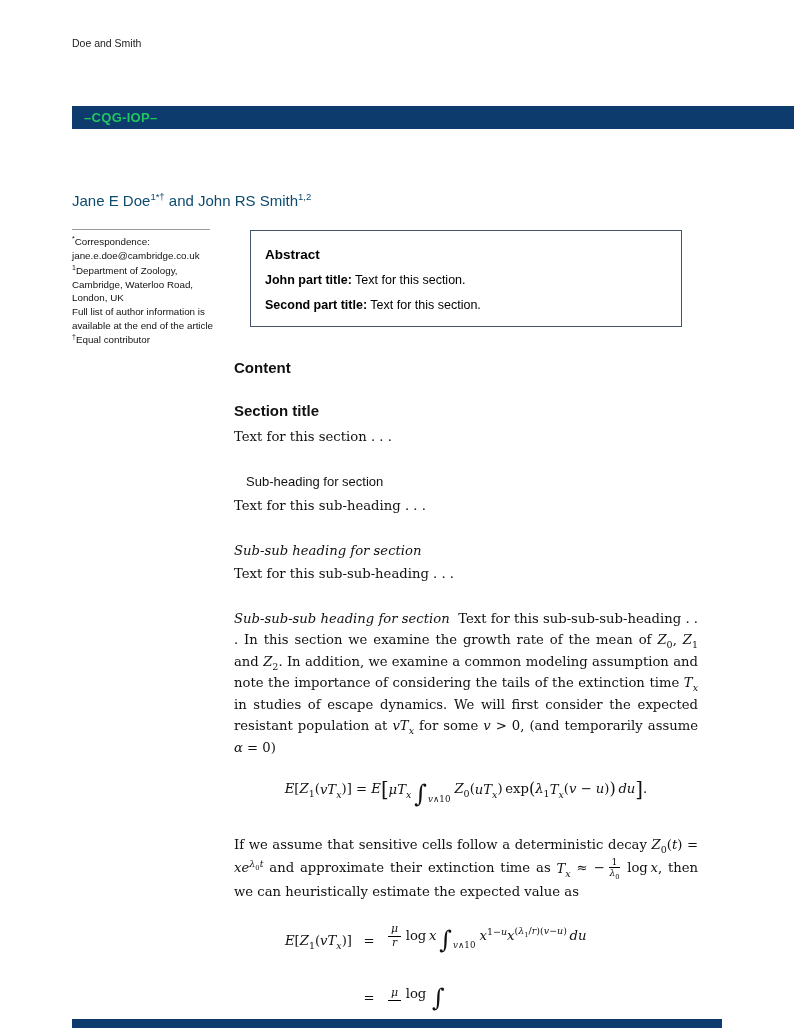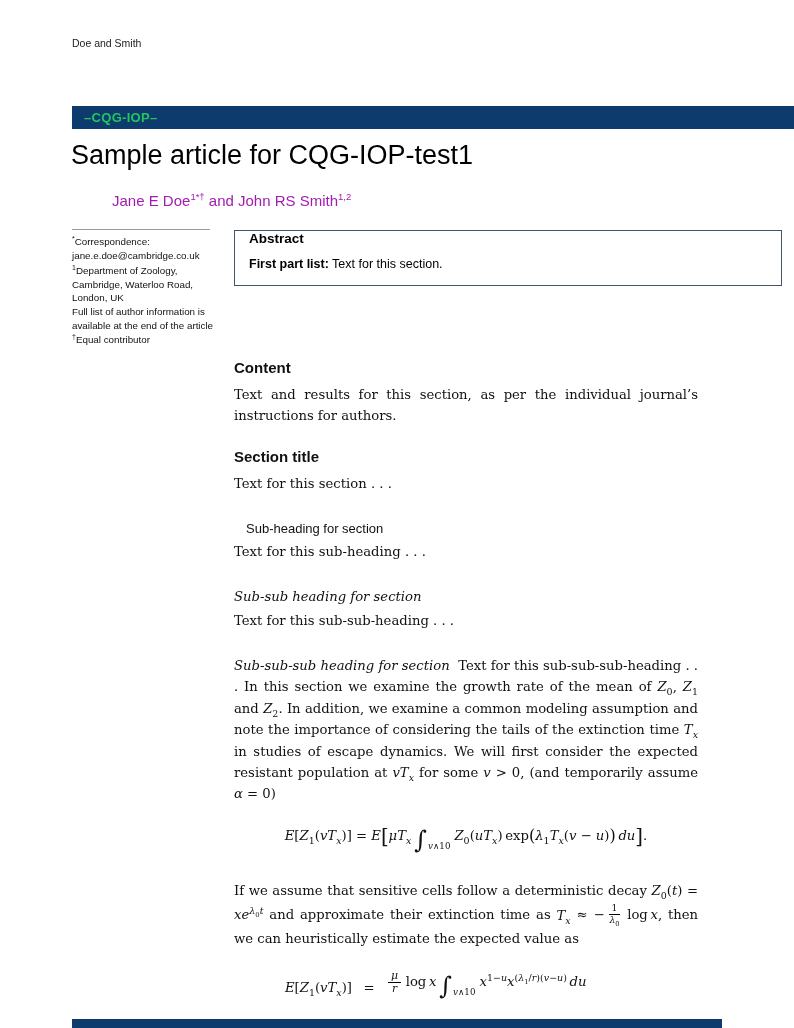--- a/index.html
+++ b/index.html
@@ -23,40 +23,40 @@
   }
 
   .title {
     position: absolute; top: 140px; left: 71px; width: 650px; margin: 0;
     font-family: "Liberation Sans", sans-serif; font-weight: normal;
     font-size: 27px; color: #000;
   }
 
   .authors {
     position: absolute; top: 191px; left: 72px;
-    font-family: "Liberation Sans", sans-serif; font-size: 15px; color: #a21caf; margin-left: 40px;
+    font-family: "Liberation Sans", sans-serif; font-size: 15px; color: #0c4a6e;
   }
   .authors sup { font-size: 9.5px; }
 
   .side-rule {
     position: absolute; top: 229px; left: 72px; width: 138px;
     border: 0; border-top: 1px solid #9a9a9a; margin: 0;
   }
 
   .sidebar {
     position: absolute; top: 234px; left: 72px; width: 146px;
     font-family: "Liberation Sans", sans-serif; font-size: 9.8px;
     line-height: 1.4; color: #111;
   }
   .sidebar p { margin: 0; }
   .sidebar sup { font-size: 7px; }
 
   .abstract-box {
-    position: absolute; top: 230px; left: 234px; width: 548px;
-    border: 1px solid #44546a; padding: 0 14px 12px;
+    position: absolute; top: 230px; left: 250px; width: 432px;
+    border: 1px solid #44546a; padding: 16px 14px 12px;
     font-family: "Liberation Sans", sans-serif; font-size: 12.5px; color: #000;
   }
   .abstract-box h2 { margin: 0 0 9px; font-size: 13.5px; font-weight: bold; }
   .abstract-row { margin: 0 0 7px; line-height: 1.45; }
   .abstract-row:last-child { margin-bottom: 0; }
   .abstract-row b { font-weight: bold; }
 
   .main {
     position: absolute; top: 356px; left: 234px; width: 464px;
     font-size: 13.2px; line-height: 1.58; text-align: justify; color: #111;
@@ -113,42 +113,41 @@
 <body>
 
 <div class="page">
 
   <div class="running-head">Doe and Smith</div>
 
   <div class="banner">
     <span>–CQG-IOP–</span>
   </div>
 
-  <h1 class="title">Sample article for CQG-IOP-test1</h1>
 
   <div class="authors">Jane E Doe<sup>1*†</sup> and John RS Smith<sup>1,2</sup></div>
 
   <hr class="side-rule">
 
   <div class="sidebar">
     <p><sup>*</sup>Correspondence:<br>jane.e.doe@cambridge.co.uk</p>
     <p><sup>1</sup>Department of Zoology, Cambridge, Waterloo Road, London, UK</p>
     <p>Full list of author information is available at the end of the article</p>
     <p><sup>†</sup>Equal contributor</p>
   </div>
 
   <section class="abstract-box">
     <h2>Abstract</h2>
-    <p class="abstract-row"><b>First part list:</b><span> Text for this section.</span></p>
+    <p class="abstract-row"><b>John part title:</b><span> Text for this section.</span></p>
+    <p class="abstract-row"><b>Second part title:</b><span> Text for this section.</span></p>
   </section>
 
   <div class="main">
 
     <h3 class="sec">Content</h3>
-    <p>Text and results for this section, as per the individual journal’s instructions for authors.</p>
 
     <h3 class="sec">Section title</h3>
     <p>Text for this section . . .</p>
 
     <div class="subhead">Sub-heading for section</div>
     <p>Text for this sub-heading . . .</p>
 
     <div class="subsubhead">Sub-sub heading for section</div>
     <p>Text for this sub-sub-heading . . .</p>
 

